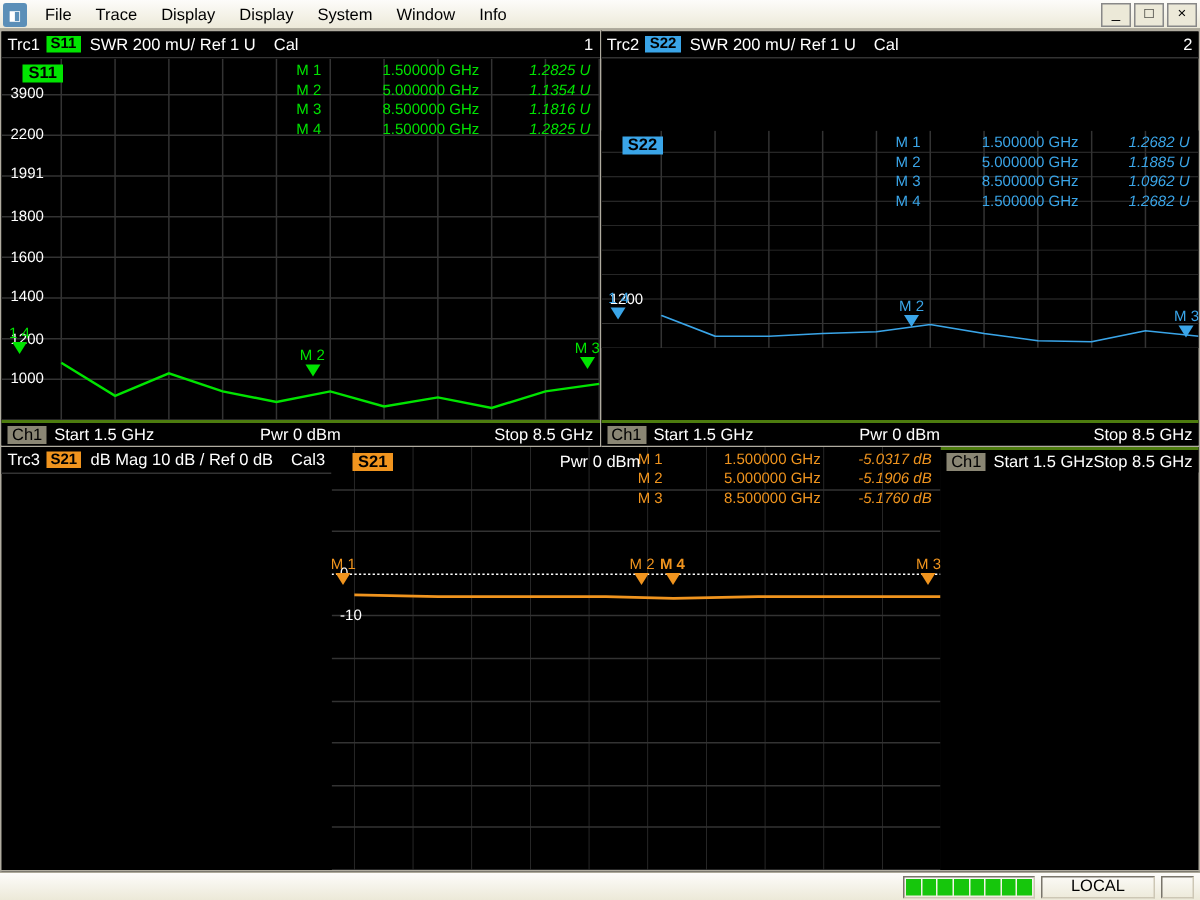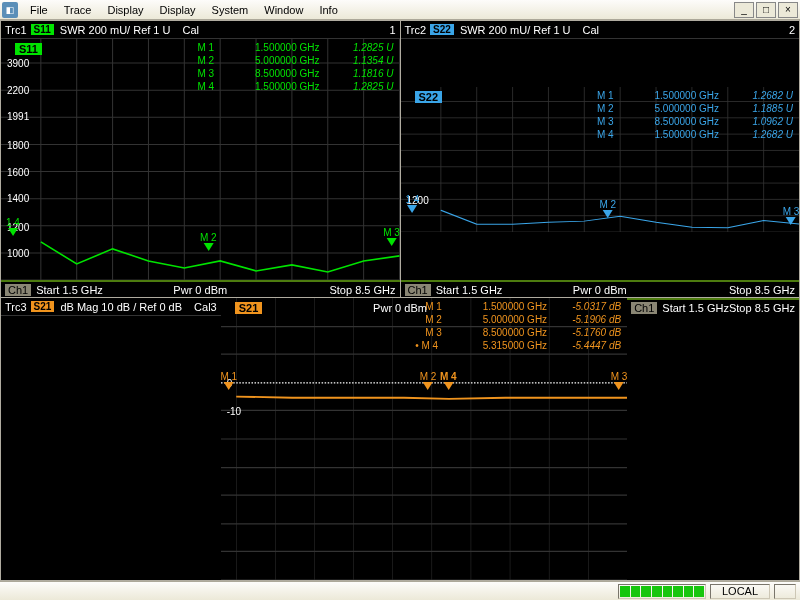--- a/index.html
+++ b/index.html
@@ -37,21 +37,21 @@
 .orange { color:#f0941e; }
 .pfoot { height:17px; background:#000; color:#fff; font-size:11px; display:flex; align-items:center; padding:0 4px; border-top:2px solid #4d7c0f; }
 .pfoot .chb { background:#8a8674; color:#000; padding:0 3px; margin-right:5px; }
 .pfoot .mid { position:absolute; left:50%; transform:translateX(-50%); }
 .pfoot .r { margin-left:auto; }
 .panel-bot { height:283px; border:1px solid #b0aca0; border-top:none; background:#000; display:flex; flex-direction:row; position:relative; }
 .statusbar { height:19px; background:linear-gradient(#fdfcfa,#ece9d8); border-top:1px solid #aca899; display:flex; align-items:center; font-size:11px; padding:0 4px; }
 .statusbar .seg { border:1px inset #cdc7b5; height:15px; margin-left:4px; }
 .prog { width:88px; display:flex; padding:1px; gap:1px; }
 .prog i { flex:1; background:#16c60c; }
-.local { width:60px; display:flex; align-items:center; justify-content:center; }
+.local { width:76px; display:flex; align-items:center; justify-content:center; }
 .marker { position:absolute; font-size:10px; transform:translate(-50%,0); }
 .marker .tri { width:0;height:0;border-left:5px solid transparent;border-right:5px solid transparent;margin:0 auto; }
 .marker.dn .tri { border-top:8px solid currentColor; }
 .marker .lbl { text-align:center; white-space:nowrap; }
 .dashed { stroke:#fff; stroke-dasharray:3 3; }
 </style>
 </head>
 <body>
 
 <div class="menubar">
@@ -283,25 +283,20 @@
       <div class="row">
           <span class="mc">M 2</span>
           <span class="fc">5.000000 GHz</span>
           <span class="vc">-5.1906  dB</span>
         </div>
       <div class="row">
           <span class="mc">M 3</span>
           <span class="fc">8.500000 GHz</span>
           <span class="vc">-5.1760  dB</span>
         </div>
-      <div class="row">
-          <span class="mc" style="width:32px">• M 4</span>
-          <span class="fc">5.315000 GHz</span>
-          <span class="vc">-5.4447  dB</span>
-        </div>
     </div>
     <span class="ylbl" style="top:30%">0</span>
     <span class="ylbl" style="top:40%">-10</span>
     <div class="marker dn orange" style="left:2%;top:26%">
         <div class="lbl">M 1</div>
         <div class="tri"></div>
       </div>
     <div class="marker dn orange" style="left:51%;top:26%">
         <div class="lbl">M 2</div>
         <div class="tri"></div>

